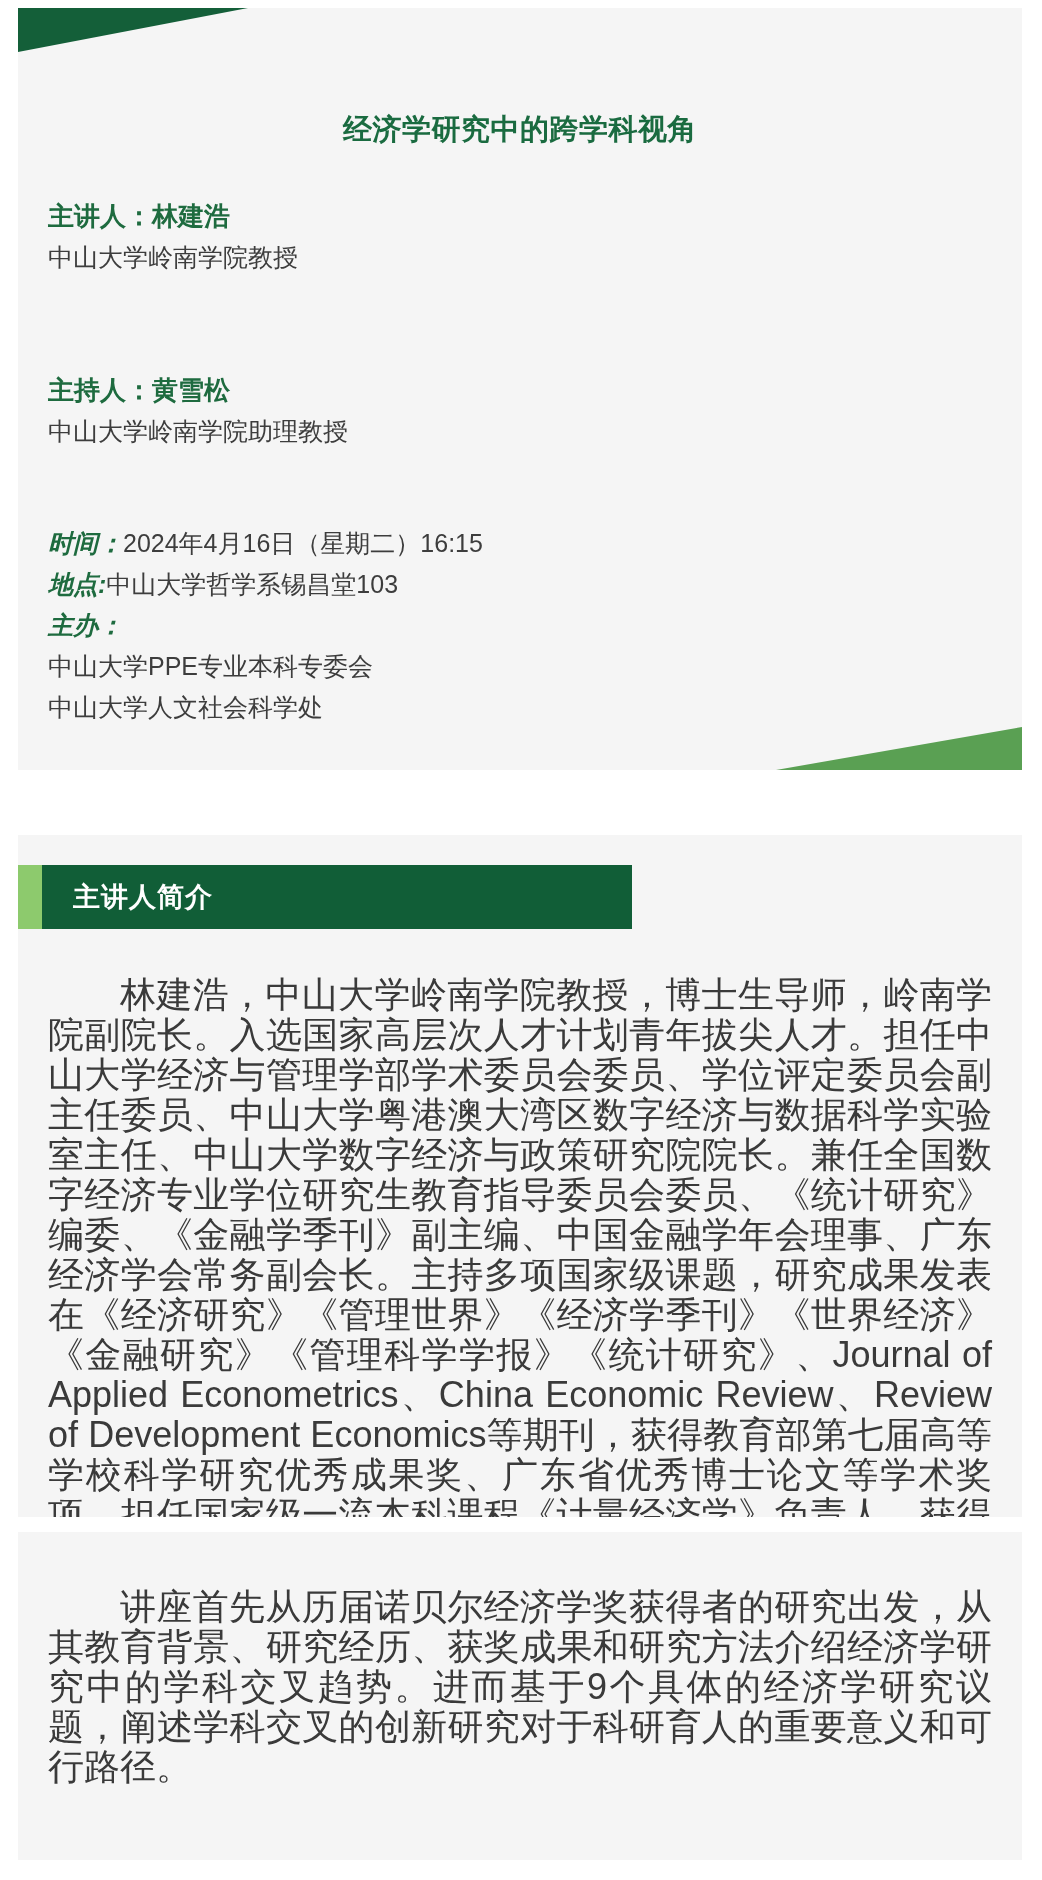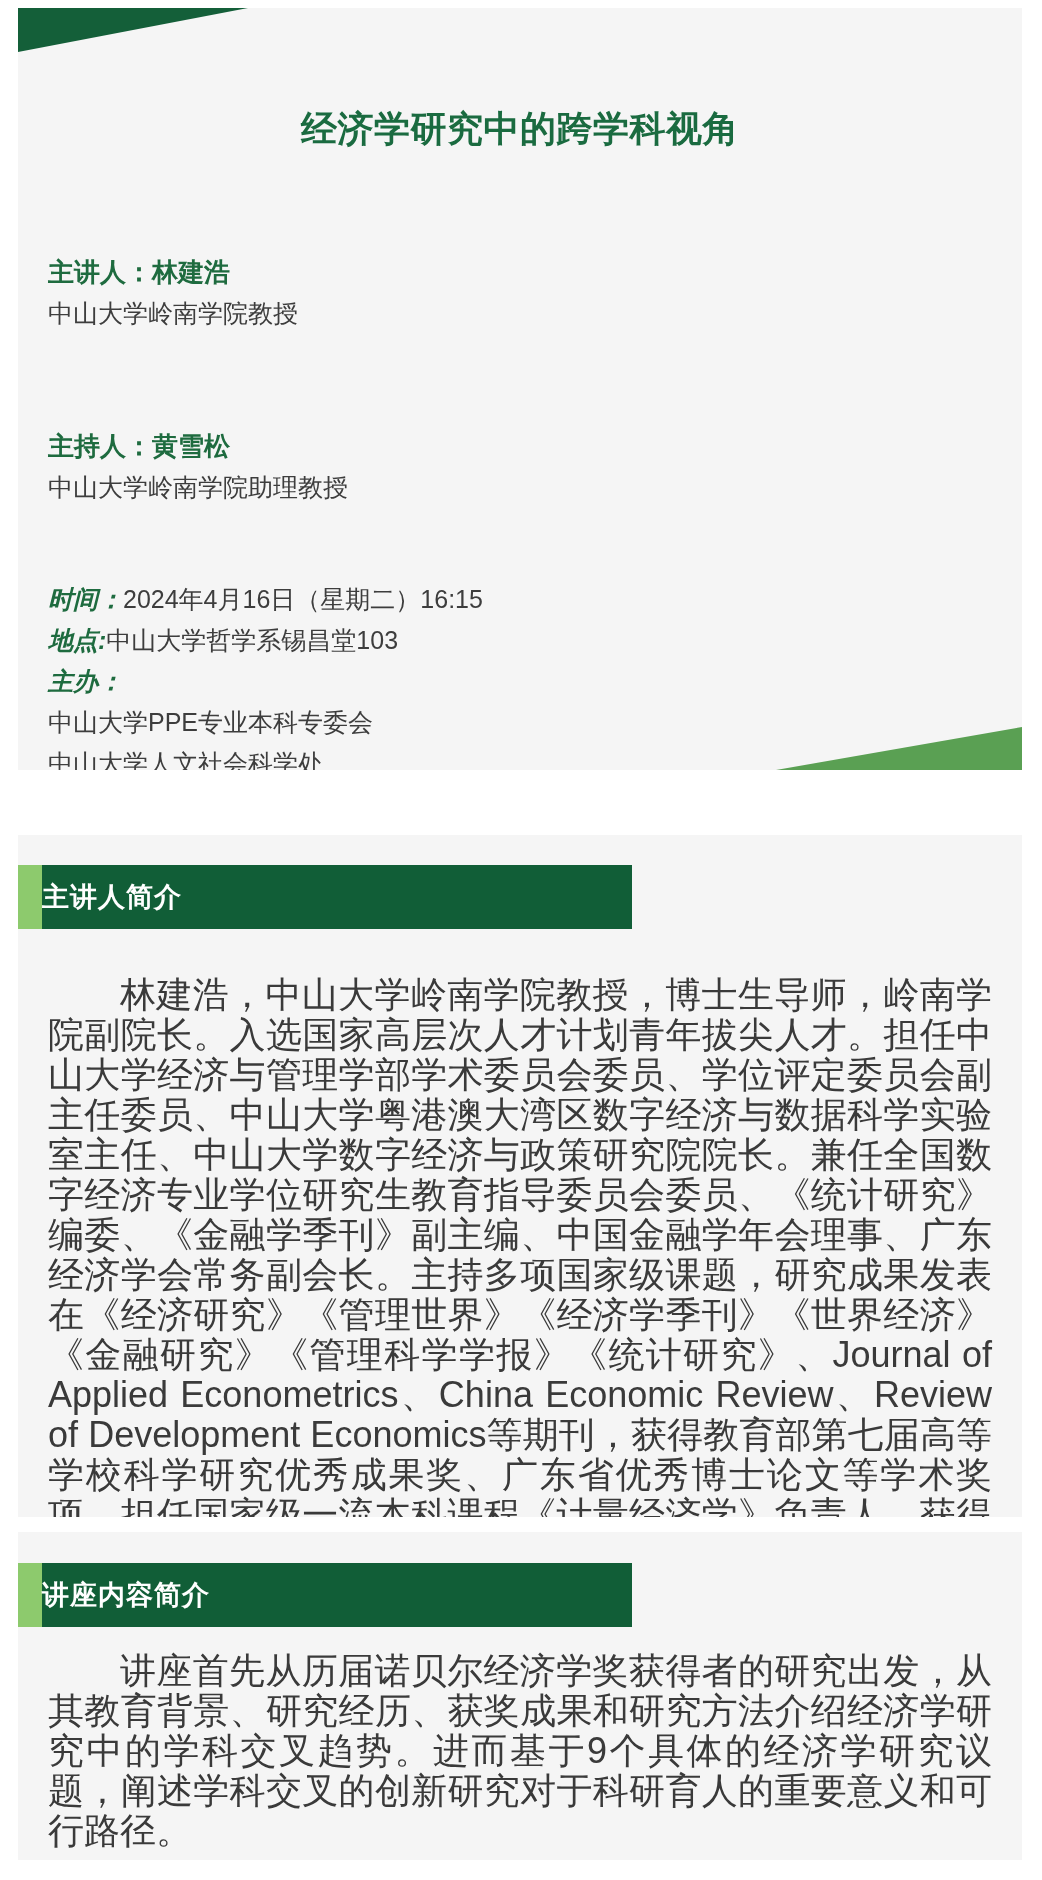--- a/index.html
+++ b/index.html
@@ -30,29 +30,29 @@
     clip-path: polygon(0 0, 100% 0, 0 100%);
   }
   .tri-br {
     position: absolute; bottom: 0; right: 0;
     width: 246px; height: 43px;
     background: #5aa053;
     clip-path: polygon(100% 0, 100% 100%, 0 100%);
   }
   .hero-title {
     text-align: center;
-    font-size: 36px;
+    font-size: 29px;
     font-weight: bold;
     letter-spacing: 0.5px;
     color: #1a6b40;
     line-height: 36px;
   }
   .hero-body { padding-left: 30px; padding-right: 30px; }
   .person-line {
-    margin-top: 108px;
+    margin-top: 52px;
     font-size: 26px;
     font-weight: bold;
     color: #1e6b3f;
     line-height: 34px;
   }
   .person-line.host { margin-top: 100px; }
   .affil {
     margin-top: 8px;
     font-size: 25px;
     color: #3d3d3d;
@@ -69,20 +69,21 @@
 
   .section-header { display: flex; height: 64px; width: 614px; }
   .accent { width: 24px; background: #8dca6d; }
   .bar {
     flex: 1;
     background: #115e37;
     color: #ffffff;
     font-size: 27px;
     font-weight: bold;
     line-height: 64px;
+    padding-left: 31px;
     letter-spacing: 1px;
   }
   .body-text {
     margin: 46px 30px 0 30px;
     font-size: 36px;
     line-height: 40px;
     text-align: justify;
     text-indent: 2em;
     color: #3a3a3a;
   }
@@ -119,20 +120,16 @@
 
   <section class="card section-bio">
     <div class="section-header">
       <div class="accent"></div>
       <div class="bar">主讲人简介</div>
     </div>
     <p class="body-text">林建浩，中山大学岭南学院教授，博士生导师，岭南学院副院长。入选国家高层次人才计划青年拔尖人才。担任中山大学经济与管理学部学术委员会委员、学位评定委员会副主任委员、中山大学粤港澳大湾区数字经济与数据科学实验室主任、中山大学数字经济与政策研究院院长。兼任全国数字经济专业学位研究生教育指导委员会委员、《统计研究》编委、《金融学季刊》副主编、中国金融学年会理事、广东经济学会常务副会长。主持多项国家级课题，研究成果发表在《经济研究》《管理世界》《经济学季刊》《世界经济》《金融研究》《管理科学学报》《统计研究》、Journal of Applied Econometrics、China Economic Review、Review of Development Economics等期刊，获得教育部第七届高等学校科学研究优秀成果奖、广东省优秀博士论文等学术奖项。担任国家级一流本科课程《计量经济学》负责人，获得国家级教学成果二等奖、广东省教育教学成果奖一等奖、中山大学第十一届教学名师等教学奖项。</p>
   </section>
 
   <section class="card section-abs">
-    <div class="section-header">
-      <div class="accent"></div>
-      <div class="bar">讲座内容简介</div>
-    </div>
     <p class="body-text">讲座首先从历届诺贝尔经济学奖获得者的研究出发，从其教育背景、研究经历、获奖成果和研究方法介绍经济学研究中的学科交叉趋势。进而基于9个具体的经济学研究议题，阐述学科交叉的创新研究对于科研育人的重要意义和可行路径。</p>
   </section>
 
 </div>
 
 </body></html>

